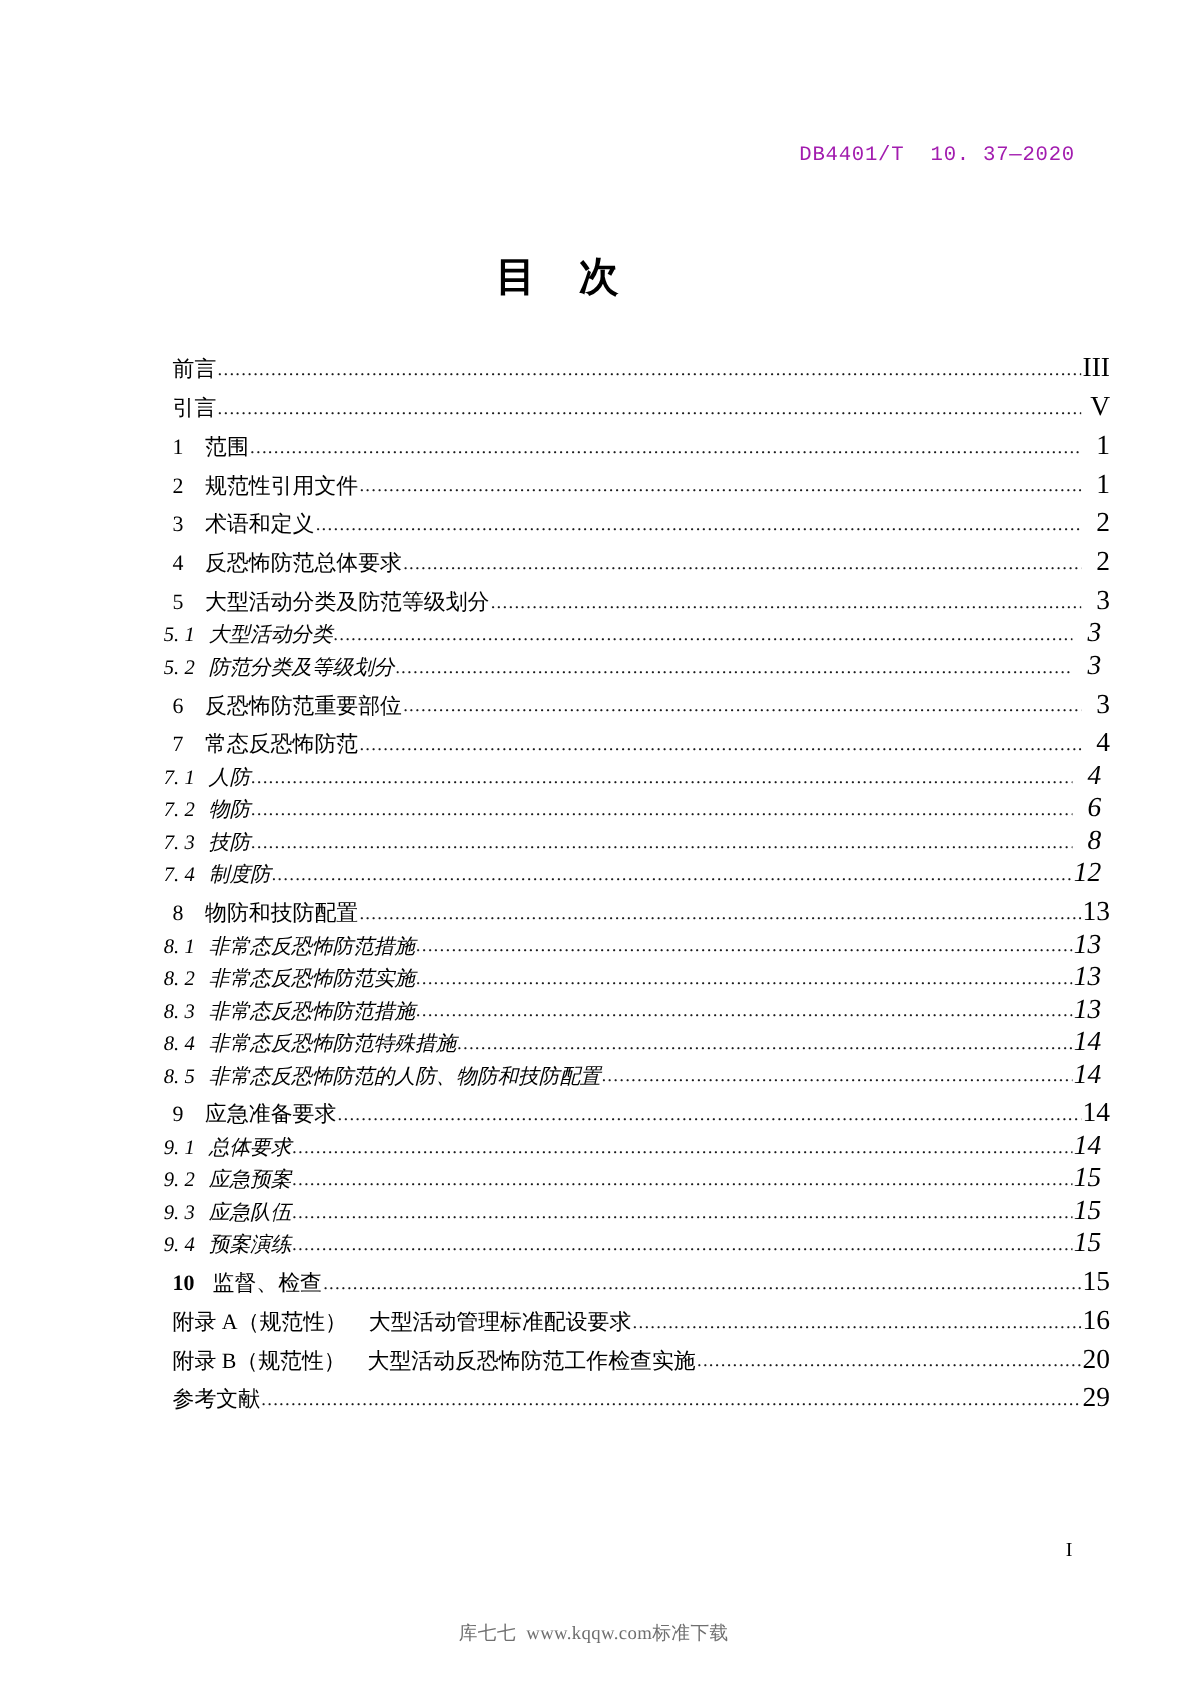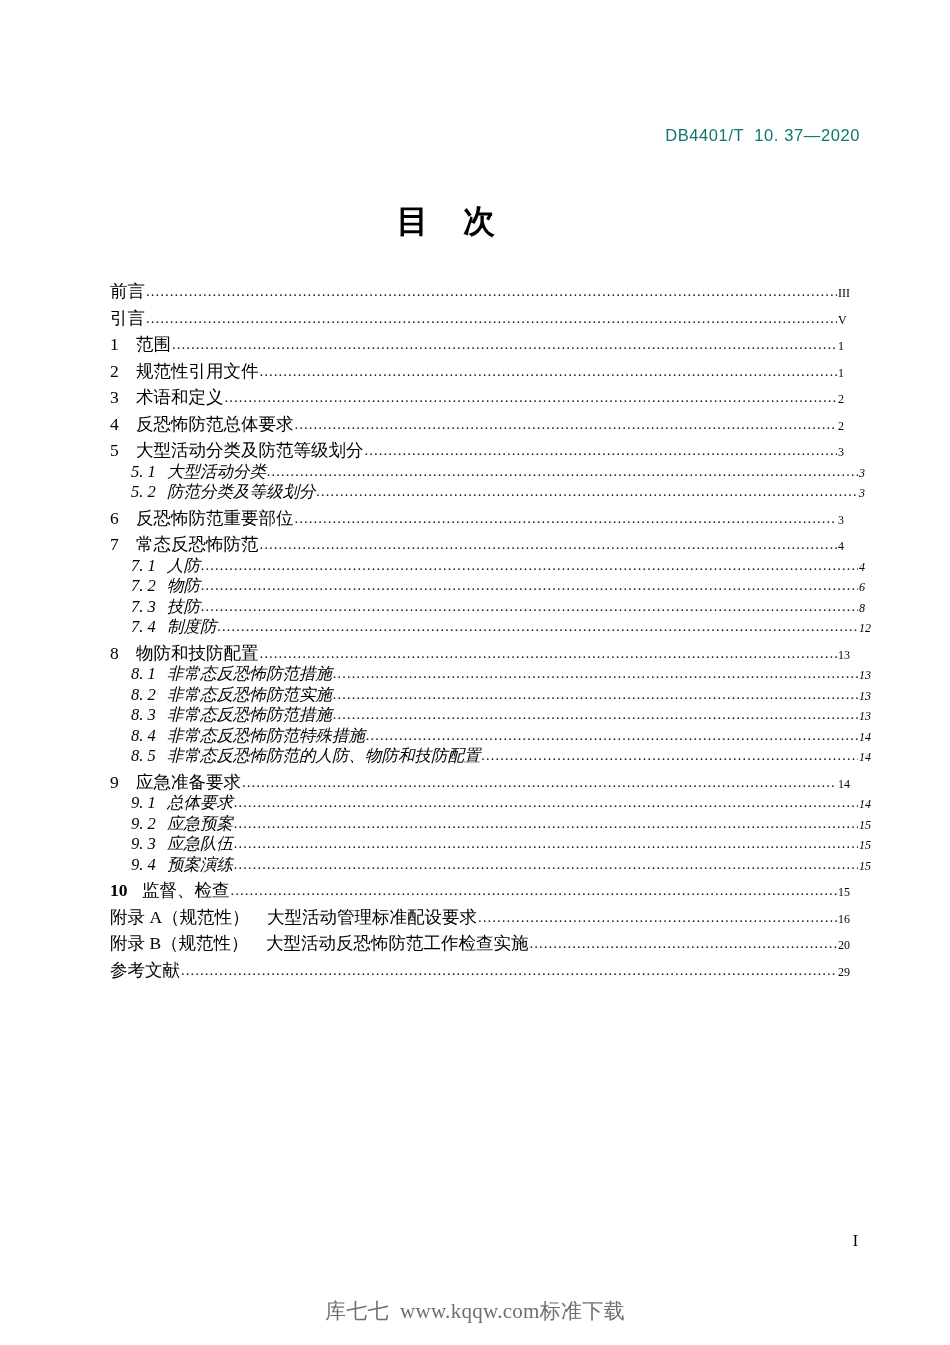--- a/index.html
+++ b/index.html
@@ -19,26 +19,25 @@
   .page {
     position: absolute;
     inset: 0;
   }
 
   
   .doc-header {
     position: absolute;
     top: 114px;
     right: 90px;
-    font-family: Liberation Sans, sans-serif;
+    font-family: Liberation Mono, monospace;
     font-size: 16.5px;
     letter-spacing: 0.6px;
     white-space: pre;
-    color: #0f766e;
-    margin-top: 12px;
+    color: #a21caf;
   }
 
   
   .toc-title {
     position: absolute;
     top: 200px;
     left: 0;
     width: 892px;
     text-align: center;
     font-size: 32px;
@@ -58,21 +57,21 @@
   .toc-row {
     display: flex;
     align-items: baseline;
     width: 100%;
     font-size: 17px;
     line-height: 1.0;
     white-space: pre;
   }
 
   
-  .lvl0 { margin-top: 9px; padding-left: 0px; font-size: 17.5px; }
+  .lvl0 { margin-top: 9px; padding-left: 0px; font-size: 17.5px; margin-left: 28px; }
   
   .lvl1 { margin-top: 4px; padding-left: 21px; font-size: 16.5px; font-style: italic; }
   .toc-row:first-child { margin-top: 0; }
 
   .num {
     display: inline-block;
     white-space: pre;
     font-family: "Liberation Serif", "DejaVu Serif", serif;
   }
   .lvl0 .num { min-width: 26px; }
@@ -95,40 +94,41 @@
     font-size: 15px;
     letter-spacing: 1.0px;
     color: #1a1a1a;
   }
   .leader::after {
     content: "....................................................................................................................................................................................................................";
   }
 
   .pg {
     white-space: pre;
+    text-align: right;
     min-width: 22px;
-    font-size: 12px;
+    font-size: 22px;
   }
 
   
   .folio {
     position: absolute;
     top: 1232px;
     right: 92px;
     font-size: 16px;
     white-space: pre;
   }
 
   .watermark {
     position: absolute;
     top: 1297px;
     left: 0;
     width: 950px;
     text-align: center;
-    font-size: 21px;
+    font-size: 15px;
     color: #6f6f6f;
     white-space: pre;
     letter-spacing: 0.3px;
   }
 </style>
 </head>
 <body>
 
 <div class="page">
 

